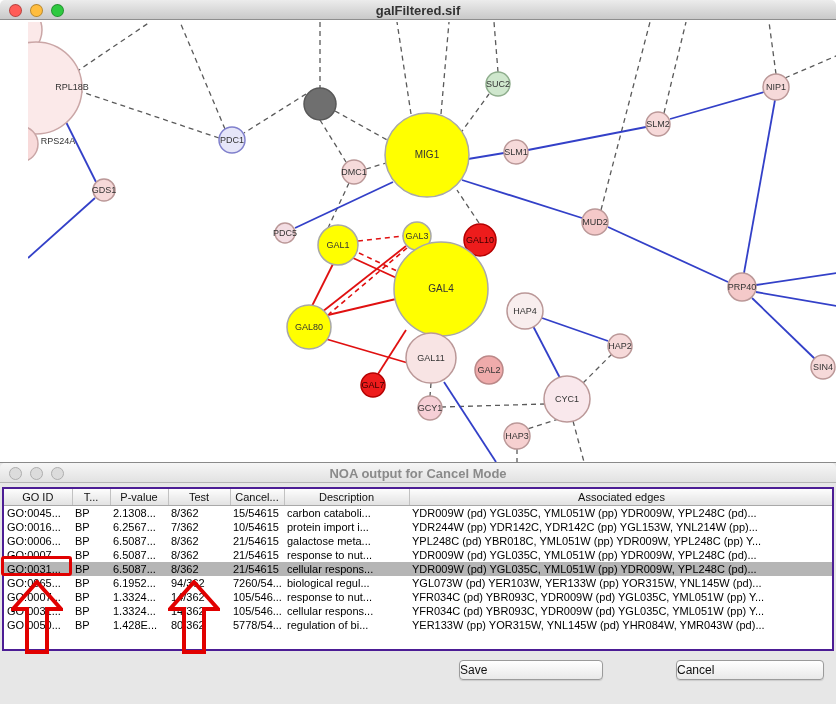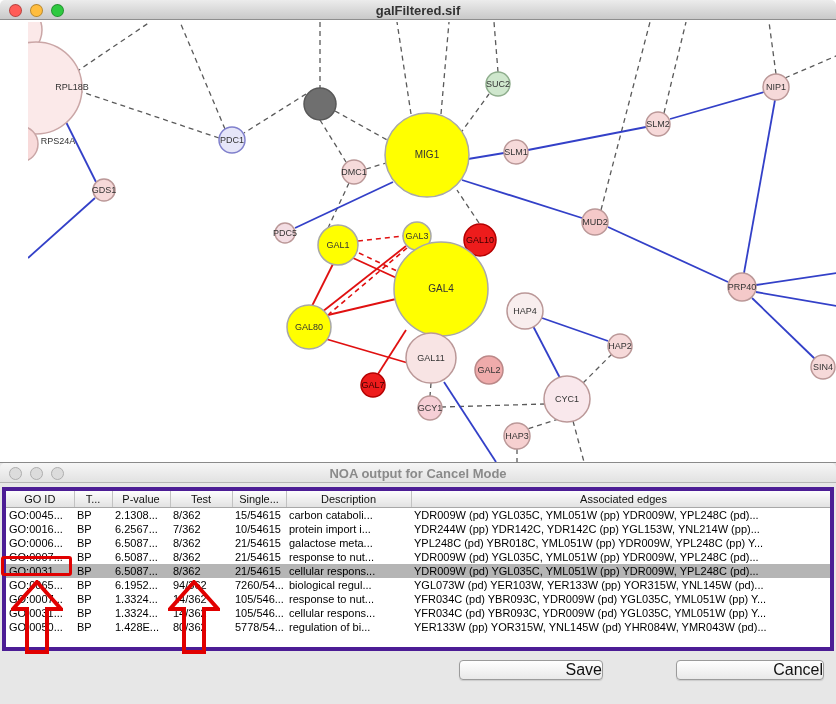--- a/index.html
+++ b/index.html
@@ -31,42 +31,42 @@
   .light.gray   { background:#dcdcdc; border-color:#aeaeae; }
 
   #graph-window { position:absolute; left:0; top:0; width:836px; height:462px; background:#fff; }
   #graph-area   { position:absolute; left:0; top:22px; width:836px; height:440px; background:#ffffff; overflow:hidden;padding-left:28px; }
 
   #noa-window { position:absolute; left:0; top:462px; width:836px; height:242px; background:#e7e7e7; border-top:1px solid #8a8a8a; }
 
   
   .table-wrap {
     position:absolute; left:2px; top:24px; width:832px; height:164px;
-    background:#fff; border:4px solid #4c1d95; overflow:hidden;
+    background:#fff; border:2px solid #4c1d95; overflow:hidden;
   }
   table { border-collapse:collapse; table-layout:fixed; width:830px; font-size:11px; }
   th {
     height:16px; font-weight:normal; font-size:11px;
     background:linear-gradient(#fdfdfd,#e2e2e2);
     border-right:1px solid #c2c2c2; border-bottom:1px solid #a8a8a8;
     overflow:hidden; white-space:nowrap; text-align:center; padding:0 2px; color:#111;
   }
   td {
     height:14px; line-height:14px; padding:0 3px; font-size:11px; color:#000;
     overflow:hidden; white-space:nowrap; background:#fff;
   }
   tr.selected td { background:#b5b5b5; }
 
   
   .mac-button {
     position:absolute; height:20px;
     border:1px solid #9b9b9b; border-radius:4px;
     background:linear-gradient(#ffffff,#e9e9e9);
     font-family:"Liberation Sans", sans-serif;
-    font-size:16px; color:#111; text-align:right; line-height:18px;
+    font-size:12px; color:#111; text-align:left; line-height:18px;
     box-shadow:0 1px 1px rgba(0,0,0,.12);
   }
   #save-button   { left:459px; top:197px; width:144px; }
   #cancel-button { left:676px; top:197px; width:148px; }
 
   
   #anno-rect {
     position:absolute; left:1px; top:93px; width:71px; height:20px;
     border:3px solid #e10000; border-radius:3px; z-index:6; pointer-events:none;
   }
@@ -212,21 +212,21 @@
   </div>
 
   <div class="table-wrap">
     <table id="noa-table">
       <thead id="noa-thead">
           <tr>
             <th style="width: 68px;">GO ID</th>
             <th style="width: 38px;">T...</th>
             <th style="width: 58px;">P-value</th>
             <th style="width: 62px;">Test</th>
-            <th style="width: 54px;">Single...</th>
+            <th style="width: 54px;">Cancel...</th>
             <th style="width: 125px;">Description</th>
             <th style="width: 425px; margin-left: 27px;">Associated edges</th>
           </tr>
         </thead>
       <tbody id="noa-tbody">
           <tr>
             <td>GO:0045...</td>
             <td>BP</td>
             <td>2.1308...</td>
             <td>8/362</td>

